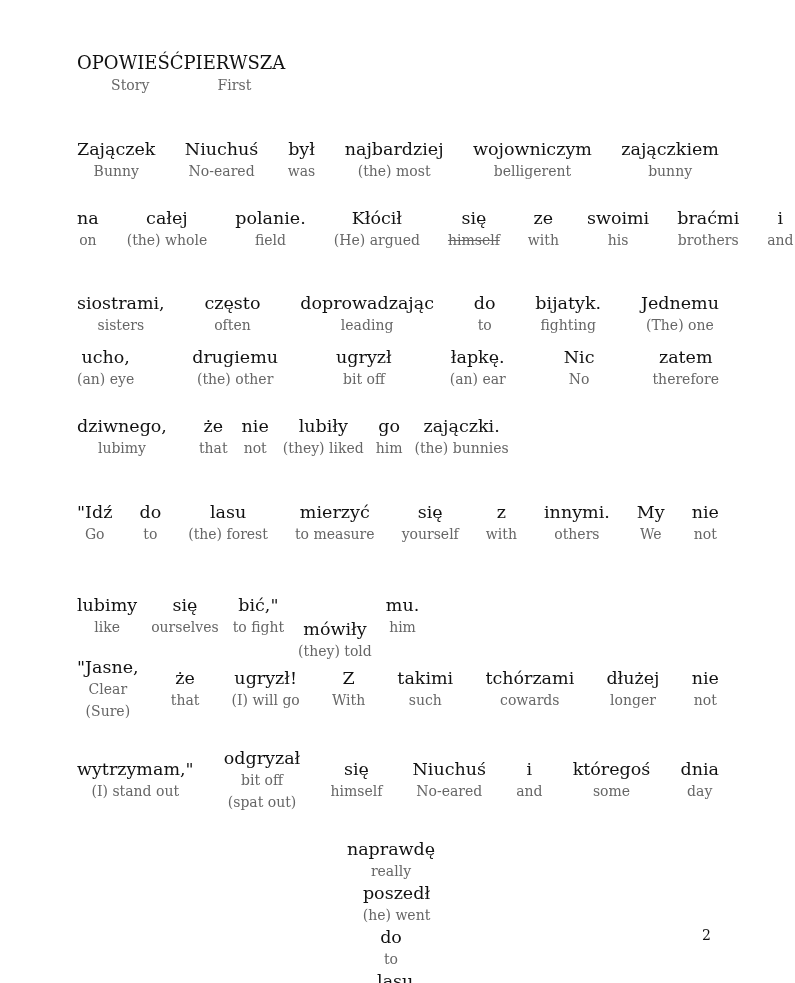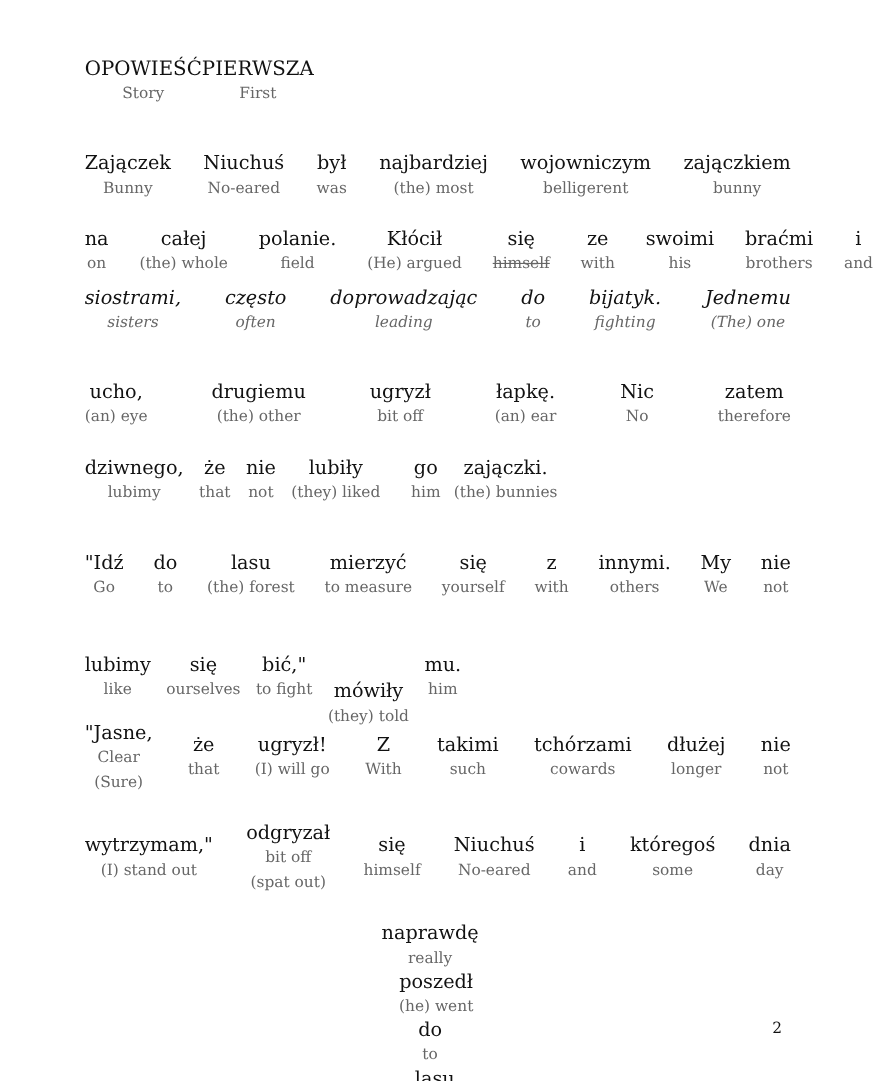--- a/index.html
+++ b/index.html
@@ -90,21 +90,21 @@
     <div class="pair">
         <span class="pl">braćmi</span>
         <span class="en">brothers</span>
       </div>
     <div class="pair">
         <span class="pl">i</span>
         <span class="en">and</span>
       </div>
   </div>
 
-  <div class="line" style="top:260px;font-style:italic;">
+  <div class="line" style="top:292px;">
     <div class="pair">
         <span class="pl">siostrami,</span>
         <span class="en">sisters</span>
       </div>
     <div class="pair">
         <span class="pl">często</span>
         <span class="en">often</span>
       </div>
     <div class="pair">
         <span class="pl">doprowadzając</span>
@@ -145,33 +145,33 @@
         <span class="pl">Nic</span>
         <span class="en">No</span>
       </div>
     <div class="pair">
         <span class="pl">zatem</span>
         <span class="en">therefore</span>
       </div>
   </div>
 
   <div class="line last" style="top:415px; gap:0;">
-    <div class="pair" style="margin-right:14px;">
+    <div class="pair" style="margin-right:32px;">
         <span class="pl">dziwnego,</span>
         <span class="en">lubimy</span>
       </div>
     <div class="pair" style="margin-right:14px;">
         <span class="pl">że</span>
         <span class="en">that</span>
       </div>
     <div class="pair" style="margin-right:14px;">
         <span class="pl">nie</span>
         <span class="en">not</span>
       </div>
-    <div class="pair" style="margin-right:28px;">
+    <div class="pair" style="margin-right:12px;">
         <span class="pl">lubiły</span>
         <span class="en">(they) liked</span>
       </div>
     <div class="pair" style="margin-right:12px;">
         <span class="pl">go</span>
         <span class="en">him</span>
       </div>
     <div class="pair">
         <span class="pl">zajączki.</span>
         <span class="en">(the) bunnies</span>

